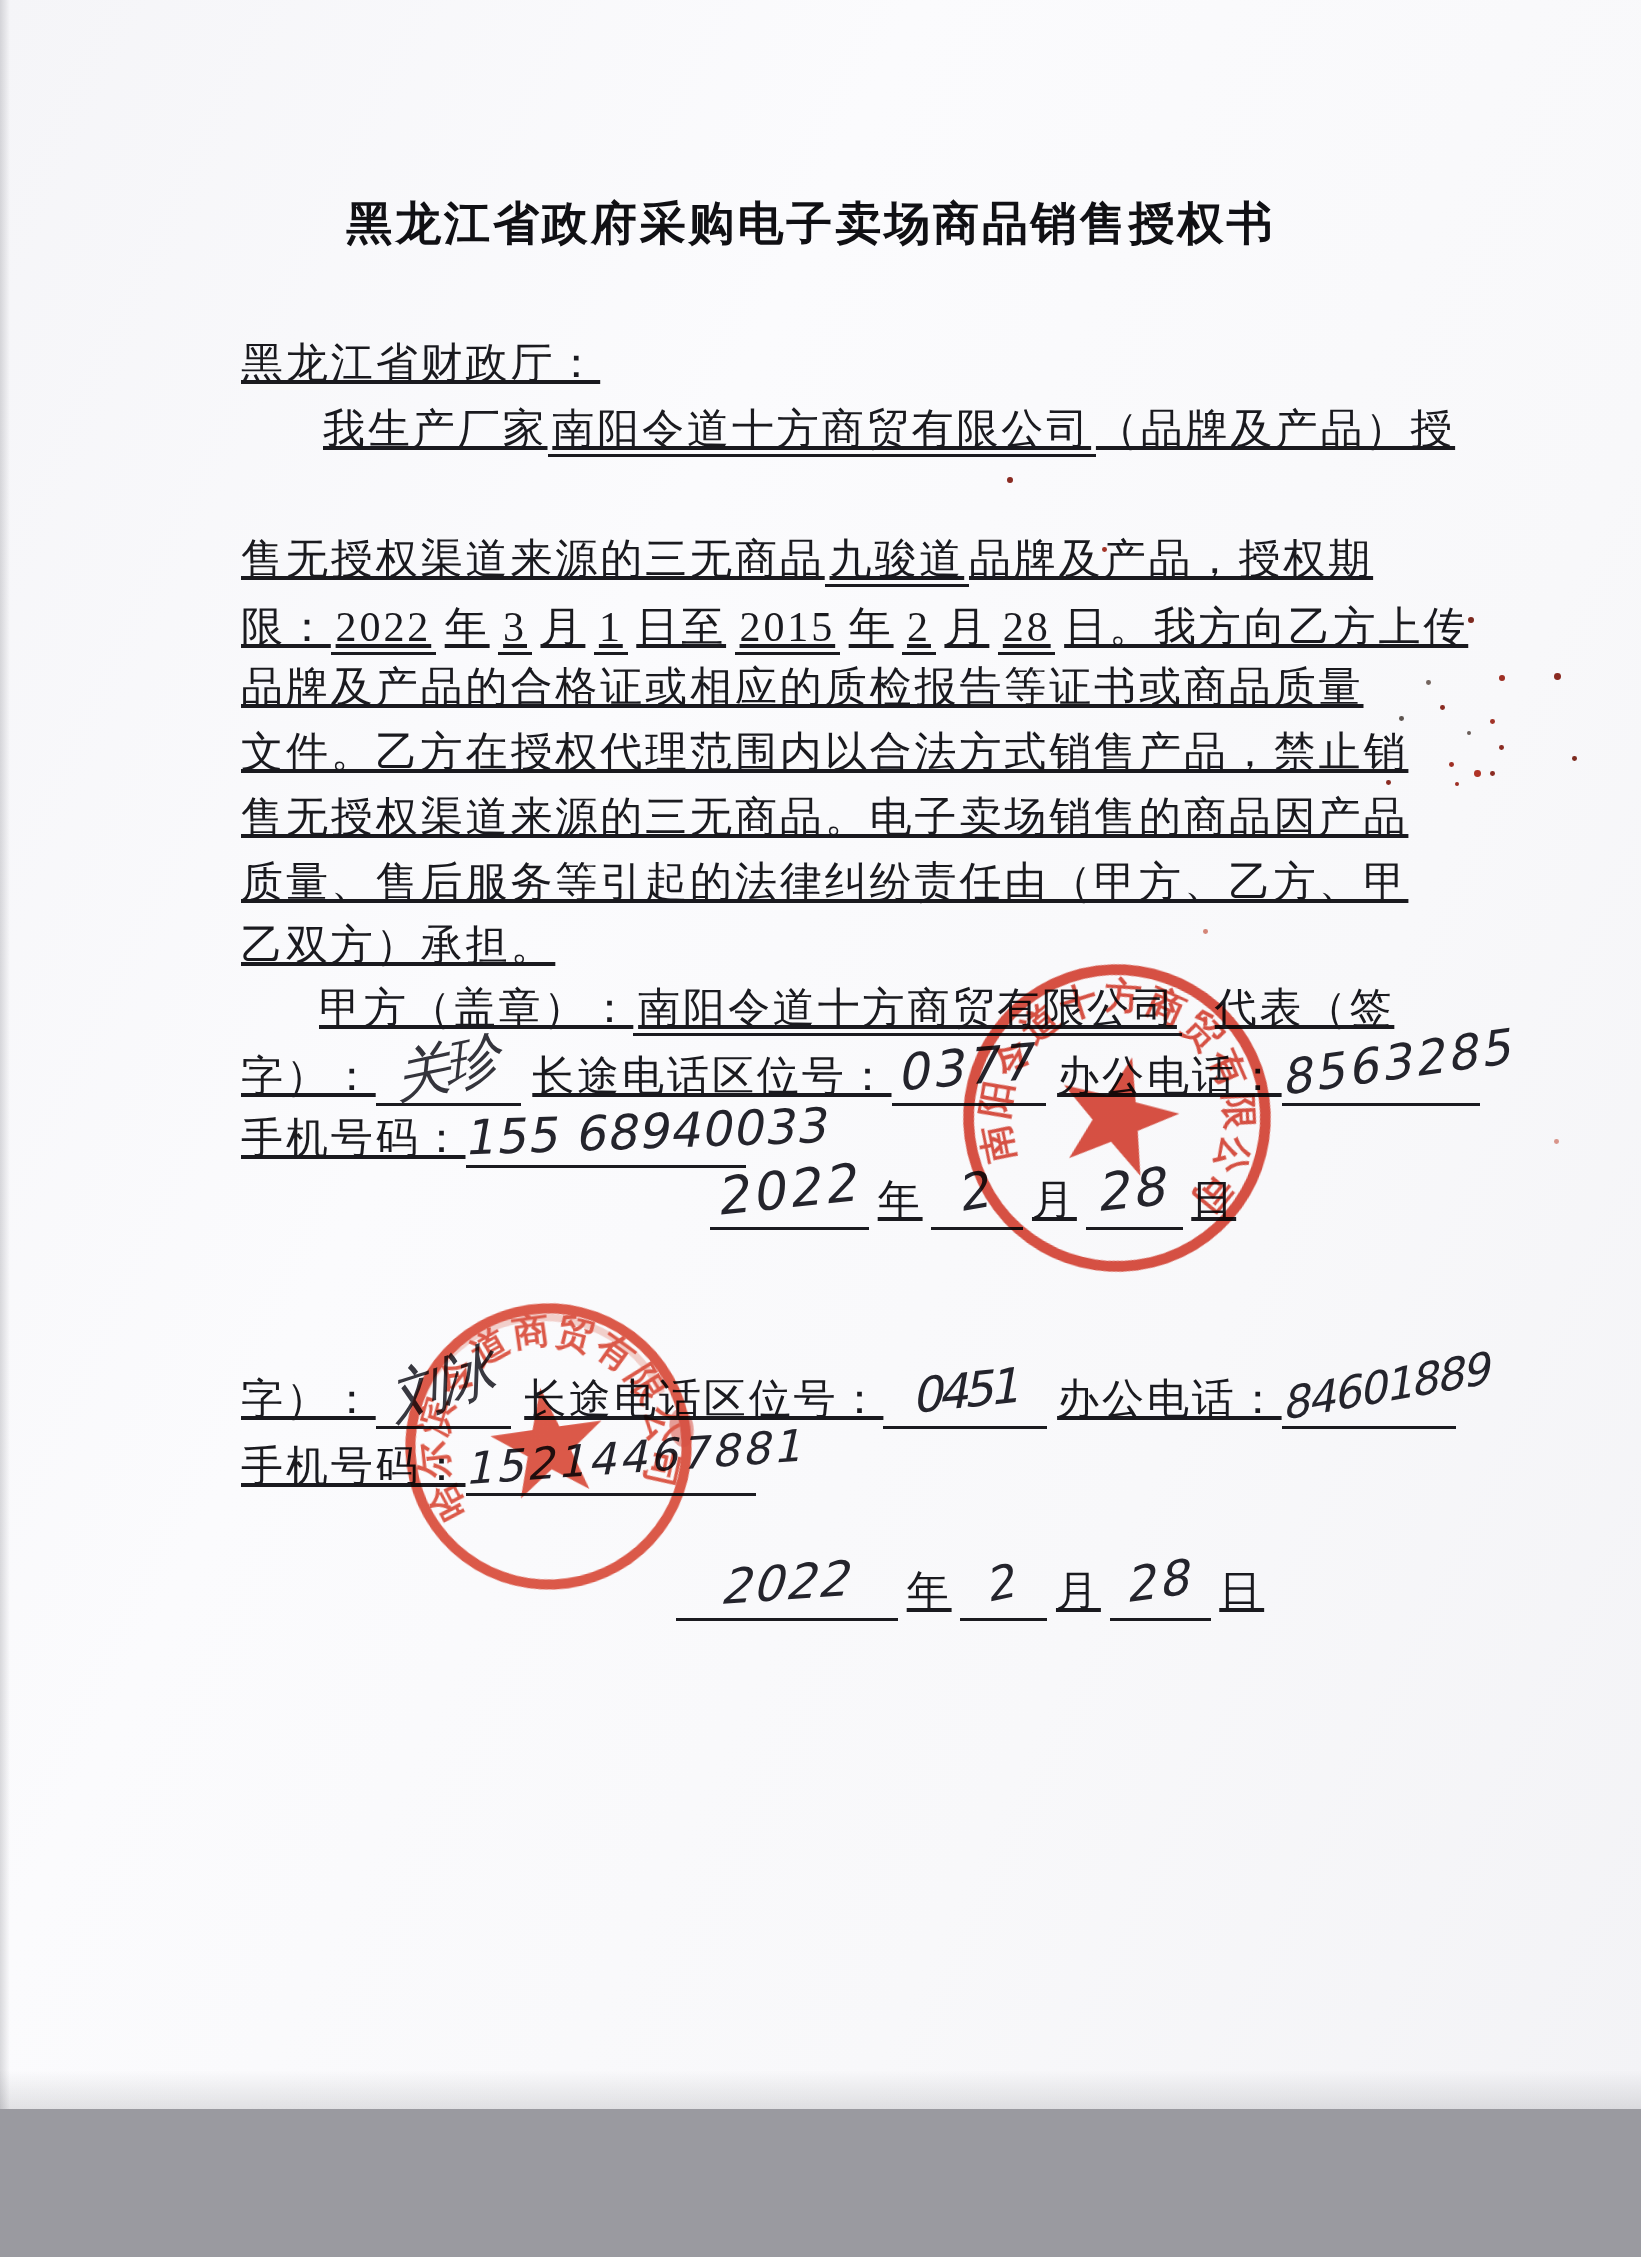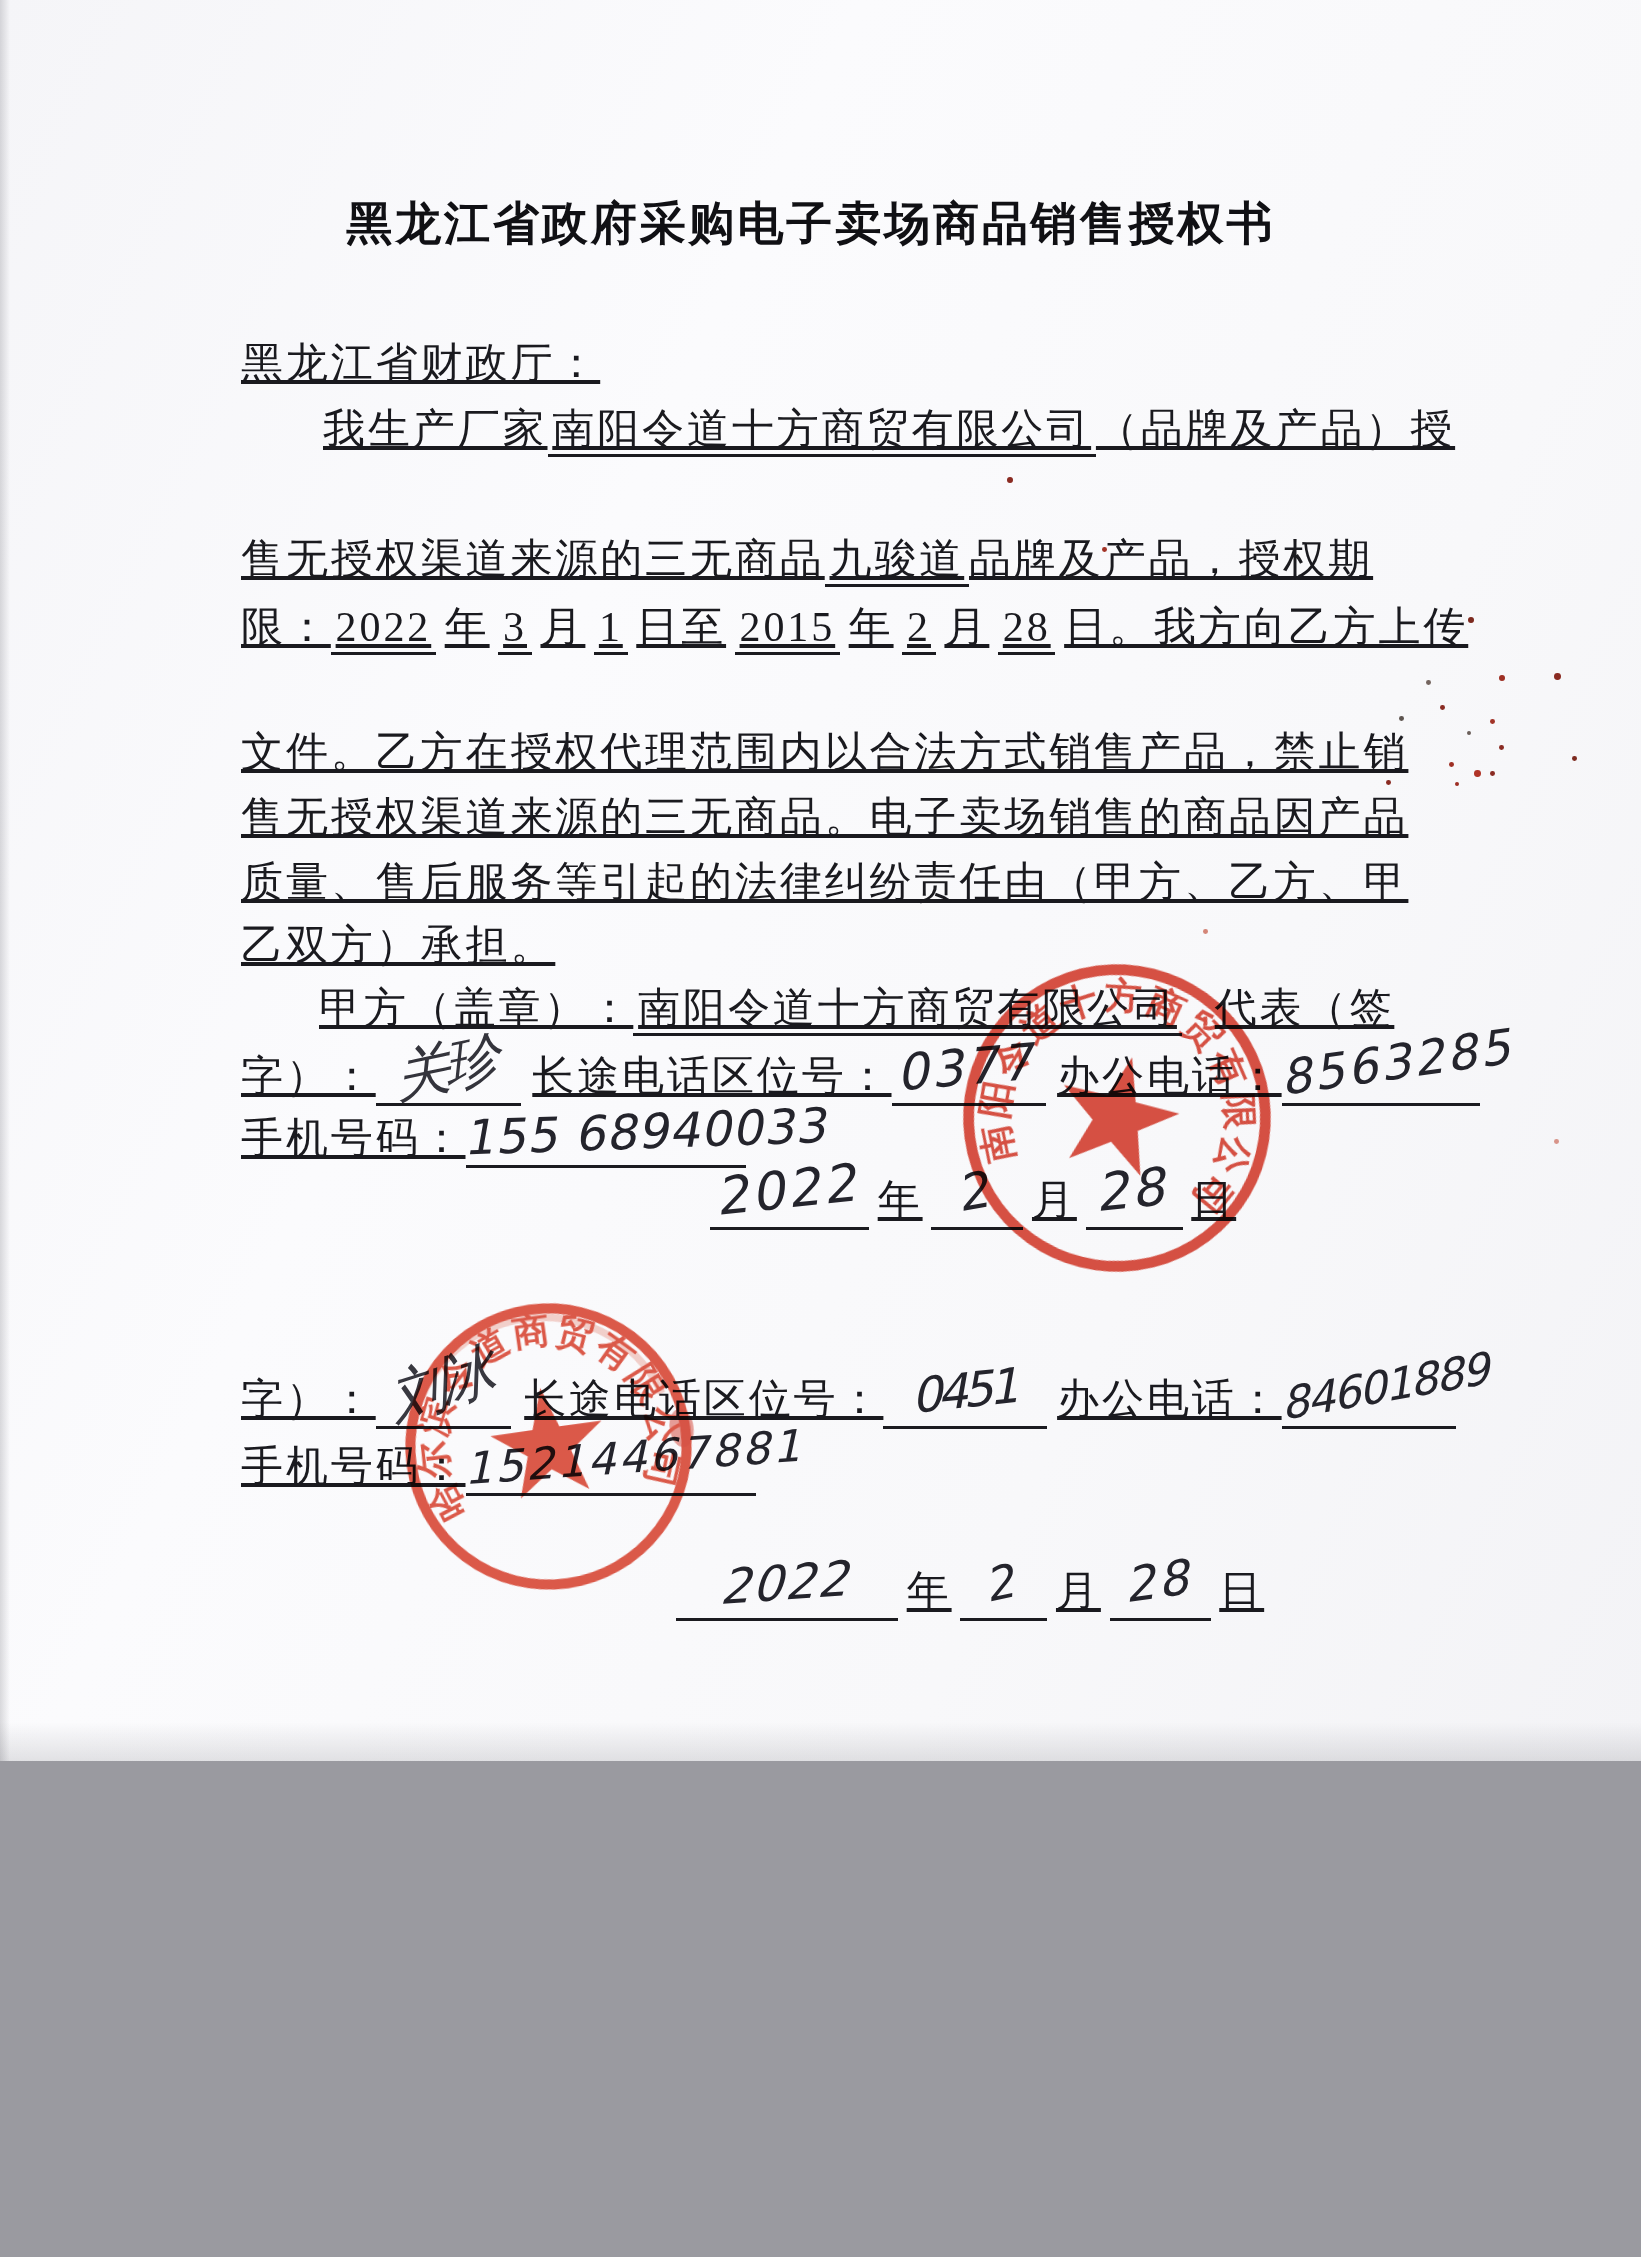--- a/index.html
+++ b/index.html
@@ -1,17 +1,17 @@
 <!DOCTYPE html>
 <html><head>
 <meta charset="utf-8">
 <style>
   html,body{margin:0;padding:0;background:#9a9aa0;}
   .page{
-    position:relative;width:1641px;height:1761px;overflow:hidden;
+    position:relative;width:1641px;height:2109px;overflow:hidden;
     background:linear-gradient(115deg,#f5f5f8 0%,#fbfbfd 35%,#f8f8fa 70%,#f3f3f6 100%);
     font-family:"Liberation Serif","DejaVu Serif",serif;color:#1a1a1f;
   }
   .page::before{content:"";position:absolute;left:0;top:0;bottom:0;width:9.7px;
     background:linear-gradient(to right,rgba(60,60,70,.18),rgba(0,0,0,0));}
   .page::after{content:"";position:absolute;left:0;right:0;bottom:0;height:39px;
     background:linear-gradient(to bottom,rgba(0,0,0,0),rgba(40,40,50,.12));}
   .title{
     position:absolute;top:193px;left:19.3px;width:1583px;text-align:center;
     font-family:"Liberation Sans","DejaVu Sans",sans-serif;font-weight:bold;
@@ -40,20 +40,21 @@
 
   <div class="row" style="top:399px;left:323px">
     <span>我生产厂家</span><span class="u">南阳令道十方商贸有限公司</span><span>（品牌及产品）授</span>
   </div>
   <div class="row" style="top:529px;left:241px">
     <span>售无授权渠道来源的三无商品</span><span class="u">九骏道</span><span>品牌及产品，授权期</span>
   </div>
   <div class="row" style="top:597px;left:241px">
     <span>限：</span><span class="u">2022</span><span class="sep">年</span><span class="u">3</span><span class="sep">月</span><span class="u">1</span><span class="sep">日至</span><span class="u">2015</span><span class="sep">年</span><span class="u">2</span><span class="sep">月</span><span class="u">28</span><span style="margin-left:8.7px">日。我方向乙方上传</span>
   </div>
+  <div class="row" style="top:657px;left:241px">品牌及产品的合格证或相应的质检报告等证书或商品质量</div>
   <div class="row" style="top:787px;left:241px">售无授权渠道来源的三无商品。电子卖场销售的商品因产品</div>
   <div class="row" style="top:722px;left:241px">文件。乙方在授权代理范围内以合法方式销售产品，禁止销</div>
   <div class="row" style="top:852px;left:241px">质量、售后服务等引起的法律纠纷责任由（甲方、乙方、甲</div>
   <div class="row" style="top:978px;left:319px">
     <span>甲方（盖章）：</span><span class="u">南阳令道十方商贸有限公司</span><span class="gap-a">代表（签</span>
   </div>
 
   <div class="row" style="top:915px;left:241px">乙双方）承担。</div>
   <div class="row" style="top:1046px;left:241px">
     <span>字）：</span><span class="field" style="width:145px"><span class="hw" style="font-size:56px;letter-spacing:-5.8px;transform:rotate(-12deg) skewX(-18deg) translateY(-7.7px);opacity:.92">关珍</span></span><span style="margin-left:11.6px">长途电话区位号：</span><span class="field" style="width:154px"><span class="hw" style="font-size:50px;transform:rotate(-5deg) skewX(-14deg) translateY(-7.7px)">0377</span></span><span style="margin-left:11.6px">办公电话：</span><span class="field" style="width:198px"><span class="hw" style="font-size:48px;transform:rotate(-8deg) skewX(-15deg) translateY(-13.5px)">8563285</span></span>

